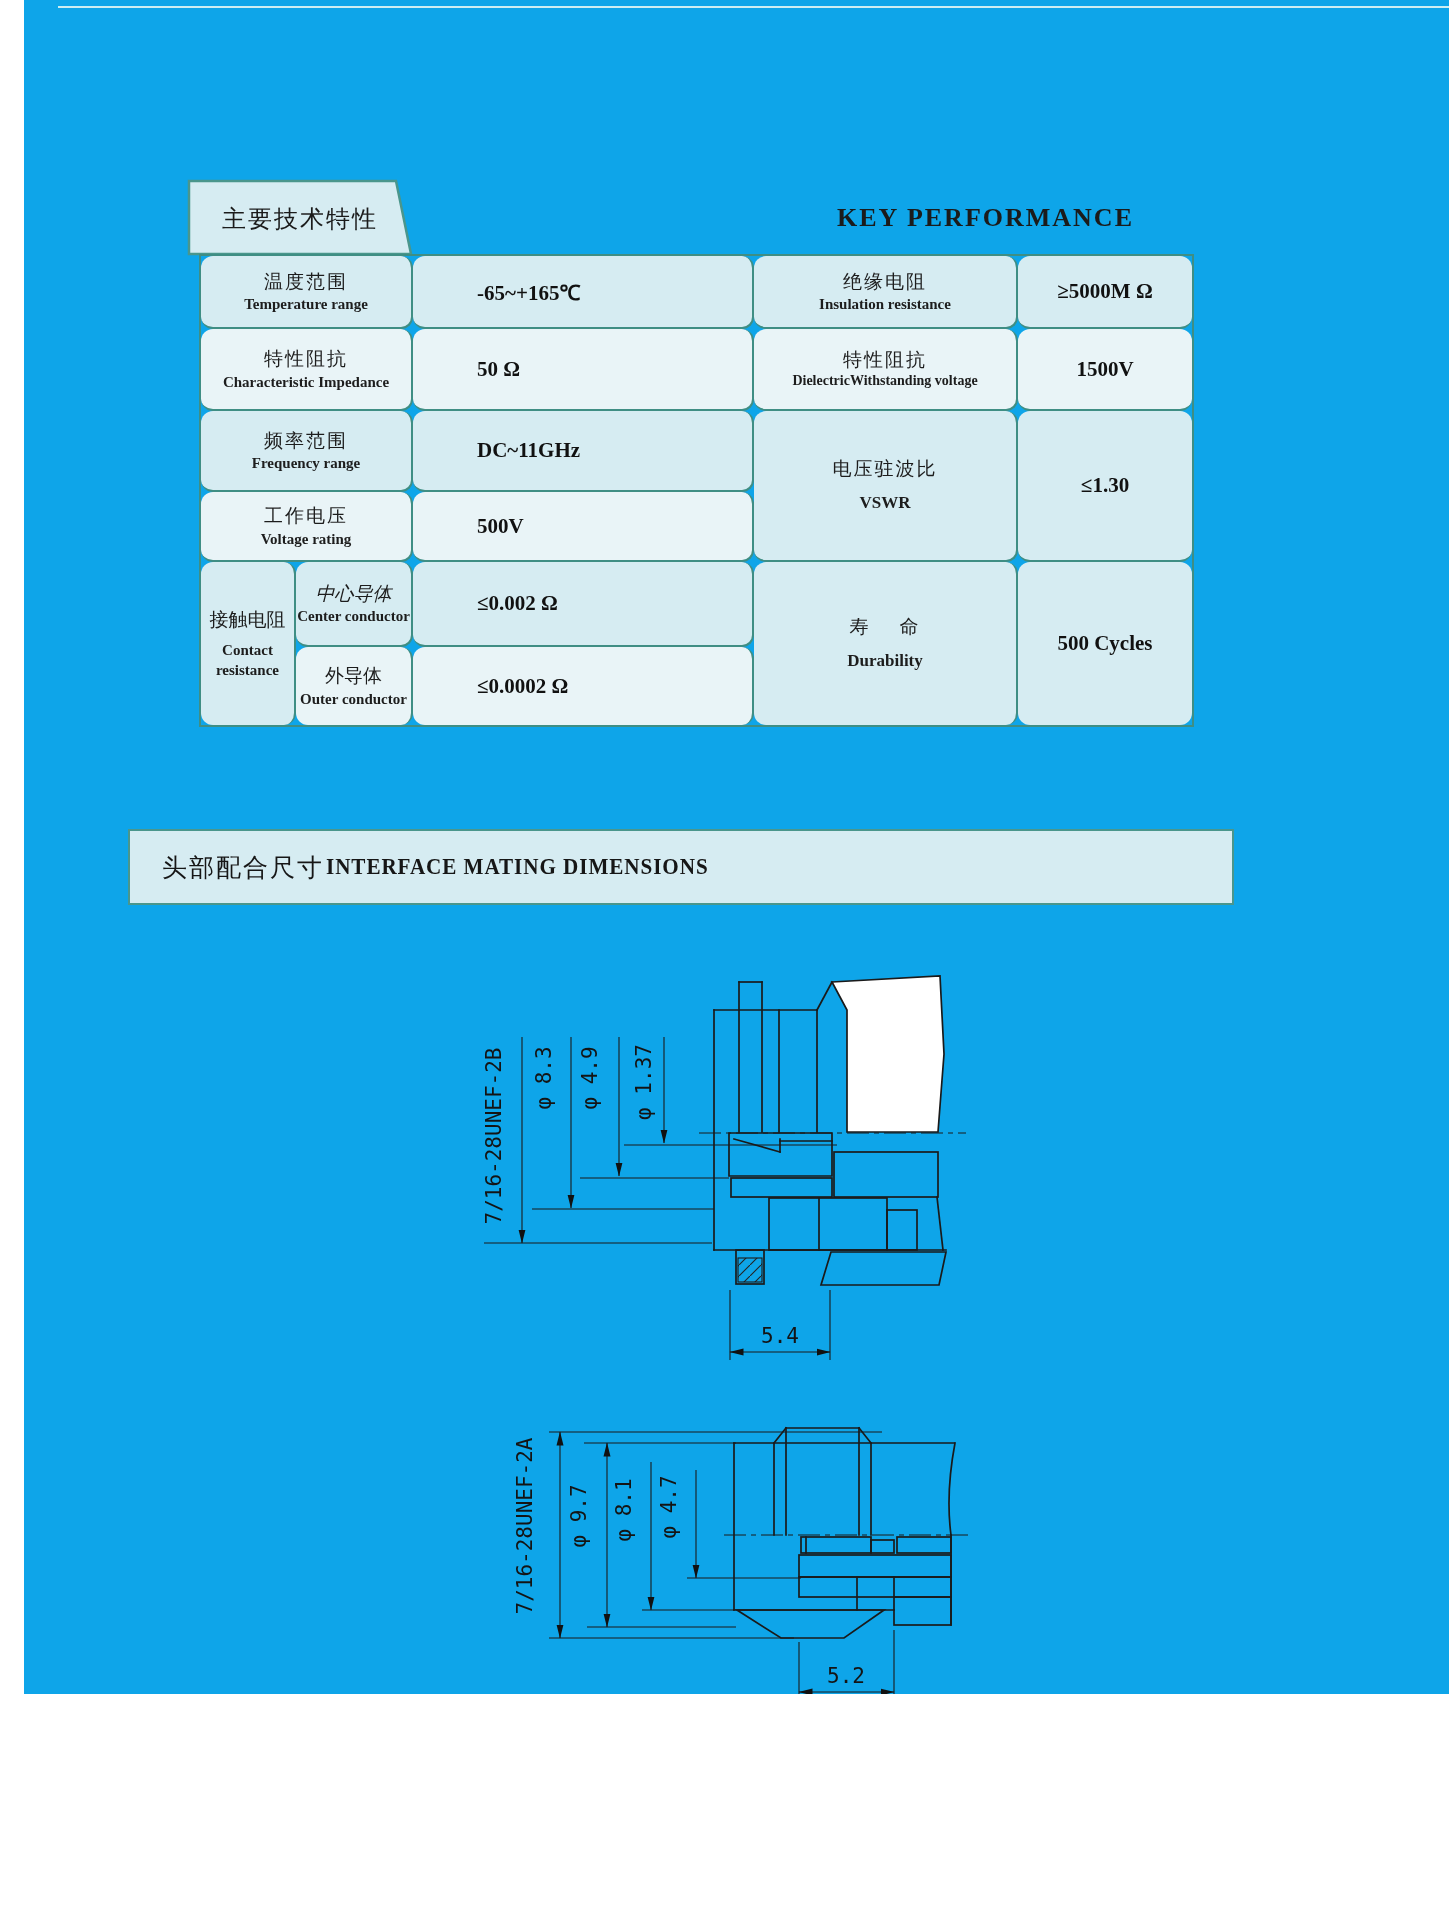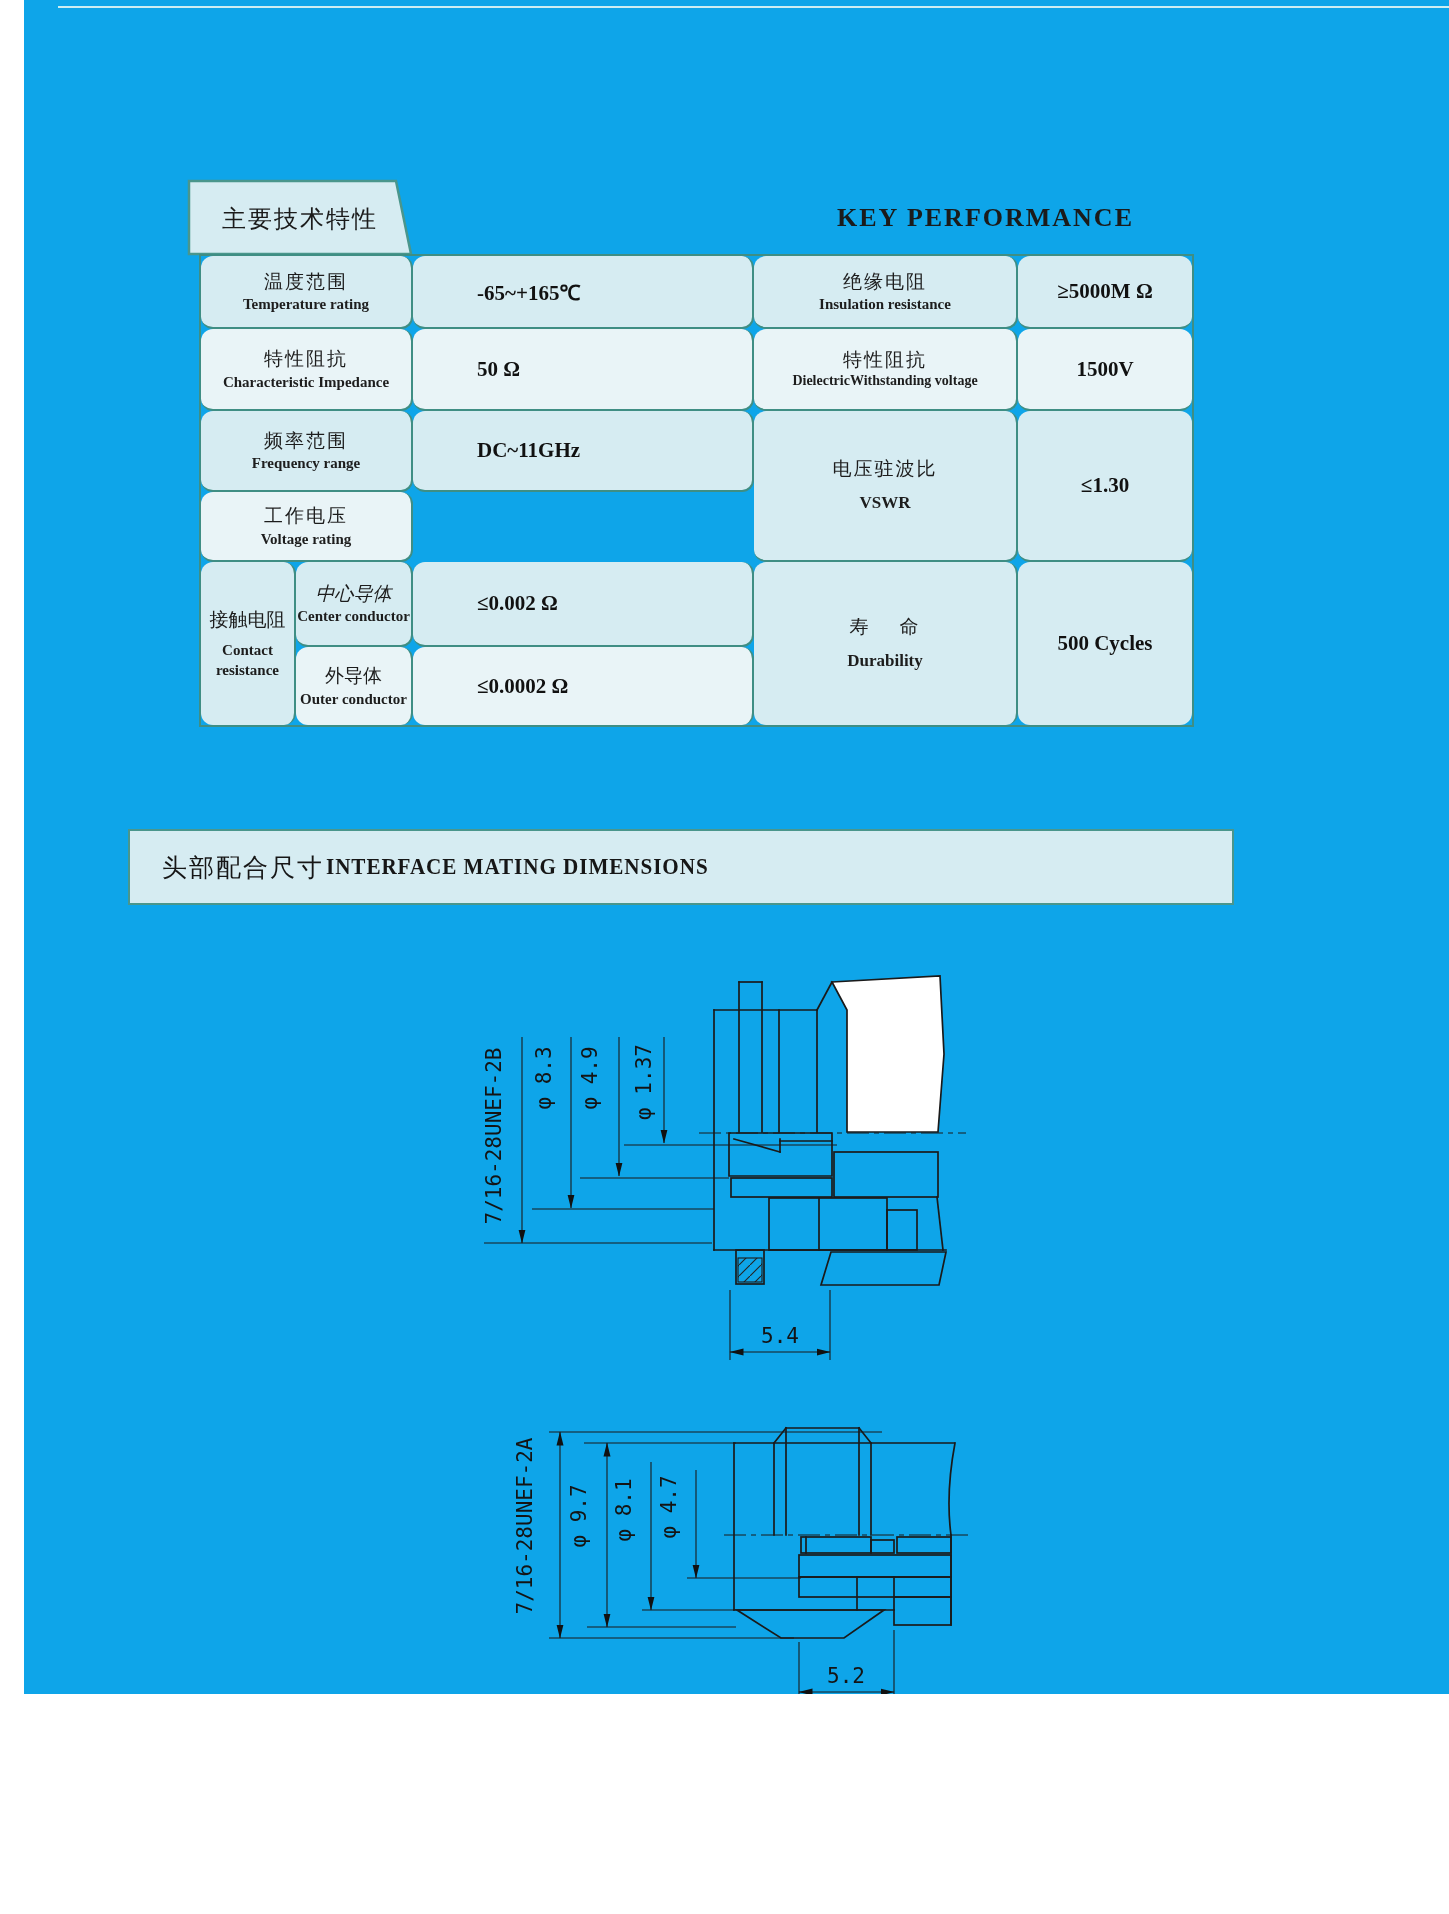--- a/index.html
+++ b/index.html
@@ -60,21 +60,21 @@
   <svg class="trap-svg" width="226" height="77" viewBox="0 0 226 77">
     <polygon points="2,2 209,2 224,75 2,75" fill="#d6ecf2" stroke="#4a968c" stroke-width="2.5"></polygon>
   </svg>
   <div class="trap-title">主要技术特性</div>
   <div class="kp-title">KEY  PERFORMANCE</div>
 
   <div class="spec-table">
 
     <div class="cell c-blue" style="grid-column:1/3;grid-row:1;">
       <div class="cn">温度范围</div>
-      <div class="en">Temperature rating</div>
+      <div class="en">Temperature range</div>
     </div>
     <div class="cell c-blue val-left" style="grid-column:3;grid-row:1;">
       <div class="val">-65~+165℃</div>
     </div>
     <div class="cell c-blue" style="grid-column:4;grid-row:1;">
       <div class="cn">绝缘电阻</div>
       <div class="en">Insulation resistance</div>
     </div>
     <div class="cell c-blue no-r" style="grid-column:5;grid-row:1;">
       <div class="val">≥5000M Ω</div>
@@ -106,20 +106,23 @@
       <div class="cn">电压驻波比</div>
       <div class="en" style="font-size:17px;">VSWR</div>
     </div>
     <div class="cell c-blue no-r" style="grid-column:5;grid-row:3/5;">
       <div class="val">≤1.30</div>
     </div>
 
     <div class="cell c-light" style="grid-column:1/3;grid-row:4;">
       <div class="cn">工作电压</div>
       <div class="en">Voltage rating</div>
+    </div>
+    <div class="cell c-light val-left" style="grid-column:3;grid-row:4;">
+      <div class="val">500V</div>
     </div>
 
     <div class="cell c-blue no-b" style="grid-column:1;grid-row:5/7;">
       <div class="cn" style="letter-spacing:0;">接触电阻</div>
       <div class="en" style="margin-top:8px;">Contact</div>
       <div class="en">resistance</div>
     </div>
     <div class="cell c-blue" style="grid-column:2;grid-row:5;">
       <div class="cn" style="letter-spacing:0;font-style:italic;">中心导体</div>
       <div class="en">Center conductor</div>

